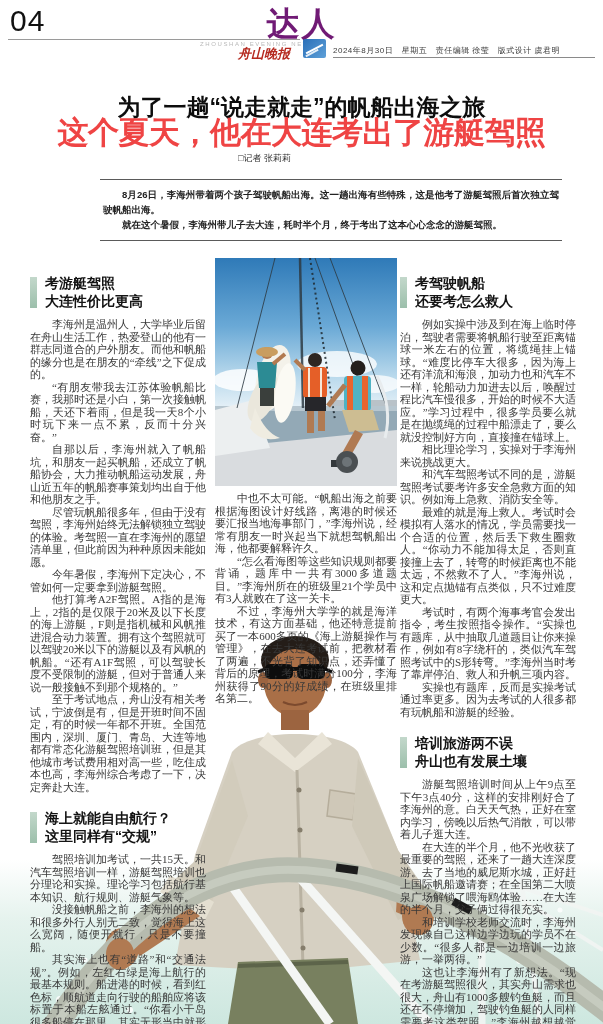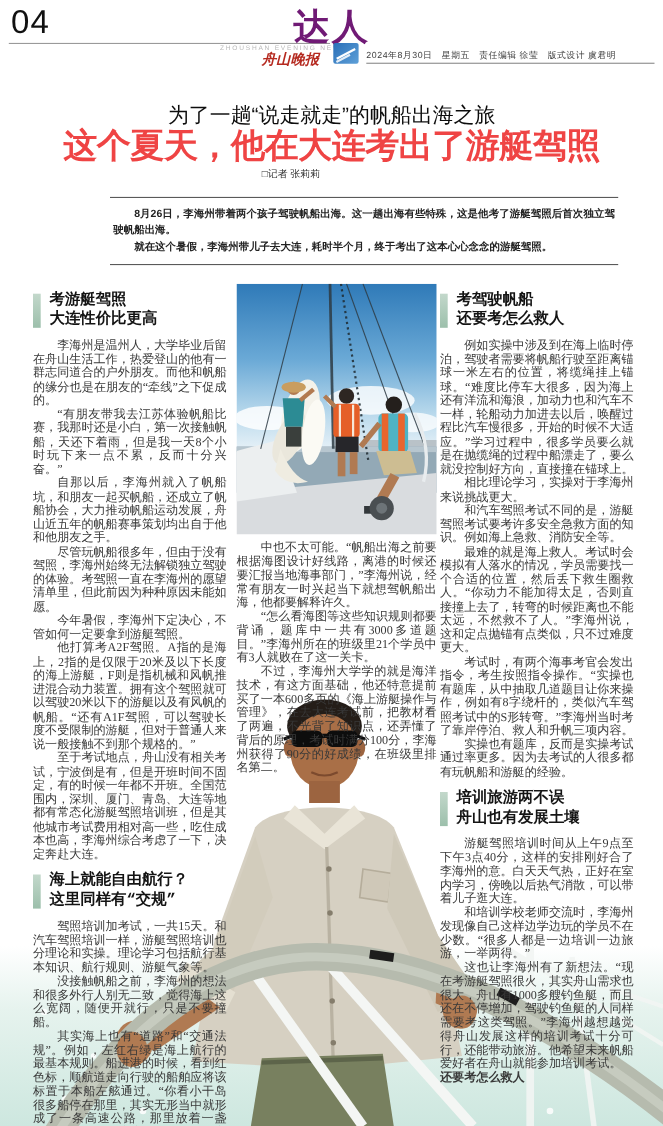--- a/index.html
+++ b/index.html
@@ -15,32 +15,32 @@
   .section-title { position:absolute; left:0; top:2px; width:603px; text-align:center; font-size:33px; font-weight:bold; color:#701a75; letter-spacing:2px; }
   .mast-en { position:absolute; left:200px; top:41px; font-size:6px; letter-spacing:1.6px; color:#b9b9b9; }
   .mast-cn { position:absolute; left:238px; top:45px; font-size:13px; font-style:italic; font-weight:bold; color:#b5291f; font-family:"Liberation Serif","DejaVu Serif",serif; }
   .mast-badge { position:absolute; left:303px; top:39px; width:23px; height:19px; border-radius:2px;
     background:linear-gradient(135deg,#2a6fb8,#5ea0d8); overflow:hidden; }
   .mast-badge i { position:absolute; left:2px; top:9px; width:19px; height:2px; background:#fff; transform:rotate(-28deg); display:block; }
   .mast-badge i + i { top:13px; width:14px; opacity:.85; }
   .dateline { position:absolute; left:333px; top:45px; font-size:8px; color:#3c3c3c; letter-spacing:.5px; }
   .rule-b { position:absolute; left:333px; top:57px; width:262px; height:1px; background:#8a8a8a; }
   
-  .kicker { position:absolute; left:0; top:92px; width:603px; text-align:center; font-size:19px; font-weight:normal; color:#0d0d0d; }
+  .kicker { position:absolute; left:0; top:92px; width:603px; text-align:center; font-size:23px; font-weight:bold; color:#0d0d0d; }
   .main-headline { position:absolute; left:0; top:112px; width:603px; text-align:center; font-size:31px; font-weight:900; color:#ef4444; letter-spacing:-.5px; }
   .byline { position:absolute; left:0; top:152px; width:529px; text-align:center; font-size:9px; color:#2e2e2e; }
   
   .lead { position:absolute; left:100px; top:179px; width:462px; border-top:1px solid #5a5a5a; border-bottom:1px solid #5a5a5a; padding:7px 3px 8px; }
   .lead p { font-size:9.5px; line-height:15px; font-weight:600; color:#222; text-indent:2em; text-align:justify; }
   
   .col { position:absolute; top:258px; z-index:2; }
   .col-left { left:30px; width:176px; }
   .col-mid { left:215px; width:182px; }
   .col-right { left:400px; width:176px; }
-  .sec-head { display:flex; margin:7px 0 8px;font-family:Liberation Mono, monospace; }
+  .sec-head { display:flex; margin:17px 0 8px; }
   .sec-marker { width:7px; background:linear-gradient(180deg,#c3d8cb,#9cbfab); margin:2px 8px 2px 0; flex:none; }
   .sec-head h2 { font-size:14px; line-height:17.5px; font-weight:bold; color:#141414; }
   .body-text p { font-size:11px; line-height:12.5px; color:#383838; text-indent:2em; text-align:justify;font-family:Liberation Serif, serif; }
   .body-text { margin-bottom:10px; }
   .credit { text-align:right; text-indent:0 !important; font-weight:600; }
   
   .photo-sailboat { width:182px; height:228px; margin-bottom:6px; }
   .photo-sailboat svg { display:block; }
   .photo-helm { position:absolute; left:0; top:620px; width:603px; height:404px; z-index:0; }
 </style>
@@ -184,20 +184,21 @@
       <p>考试时，有两个海事考官会发出指令，考生按照指令操作。“实操也有题库，从中抽取几道题目让你来操作，例如有8字绕杆的，类似汽车驾照考试中的S形转弯。”李海州当时考了靠岸停泊、救人和升帆三项内容。</p>
       <p>实操也有题库，反而是实操考试通过率更多。因为去考试的人很多都有玩帆船和游艇的经验。</p>
     </div>
     <div class="sec-head">
       <div class="sec-marker"></div>
       <h2><span>培训旅游两不误</span><br>
           <span>舟山也有发展土壤</span></h2>
     </div>
     <div class="body-text">
       <p>游艇驾照培训时间从上午9点至下午3点40分，这样的安排刚好合了李海州的意。白天天气热，正好在室内学习，傍晚以后热气消散，可以带着儿子逛大连。</p>
+      <p>在大连的半个月，他不光收获了最重要的驾照，还来了一趟大连深度游。去了当地的威尼斯水城，正好赶上国际帆船邀请赛；在全国第二大喷泉广场解锁了喂海鸥体验……在大连的半个月，父子俩过得很充实。</p>
       <p>和培训学校老师交流时，李海州发现像自己这样边学边玩的学员不在少数。“很多人都是一边培训一边旅游，一举两得。”</p>
       <p>这也让李海州有了新想法。“现在考游艇驾照很火，其实舟山需求也很大，舟山有1000多艘钓鱼艇，而且还在不停增加，驾驶钓鱼艇的人同样需要考这类驾照。”李海州越想越觉得舟山发展这样的培训考试十分可行，还能带动旅游。他希望未来帆船爱好者在舟山就能参加培训考试。</p>
       <p class="credit">还要考怎么救人</p>
     </div>
   </div>
 
   <div class="photo-helm">
     <svg width="603" height="404" viewBox="0 0 603 404">
       <defs>
         <linearGradient id="seaG" x1="0" y1="0" x2="0" y2="1">

